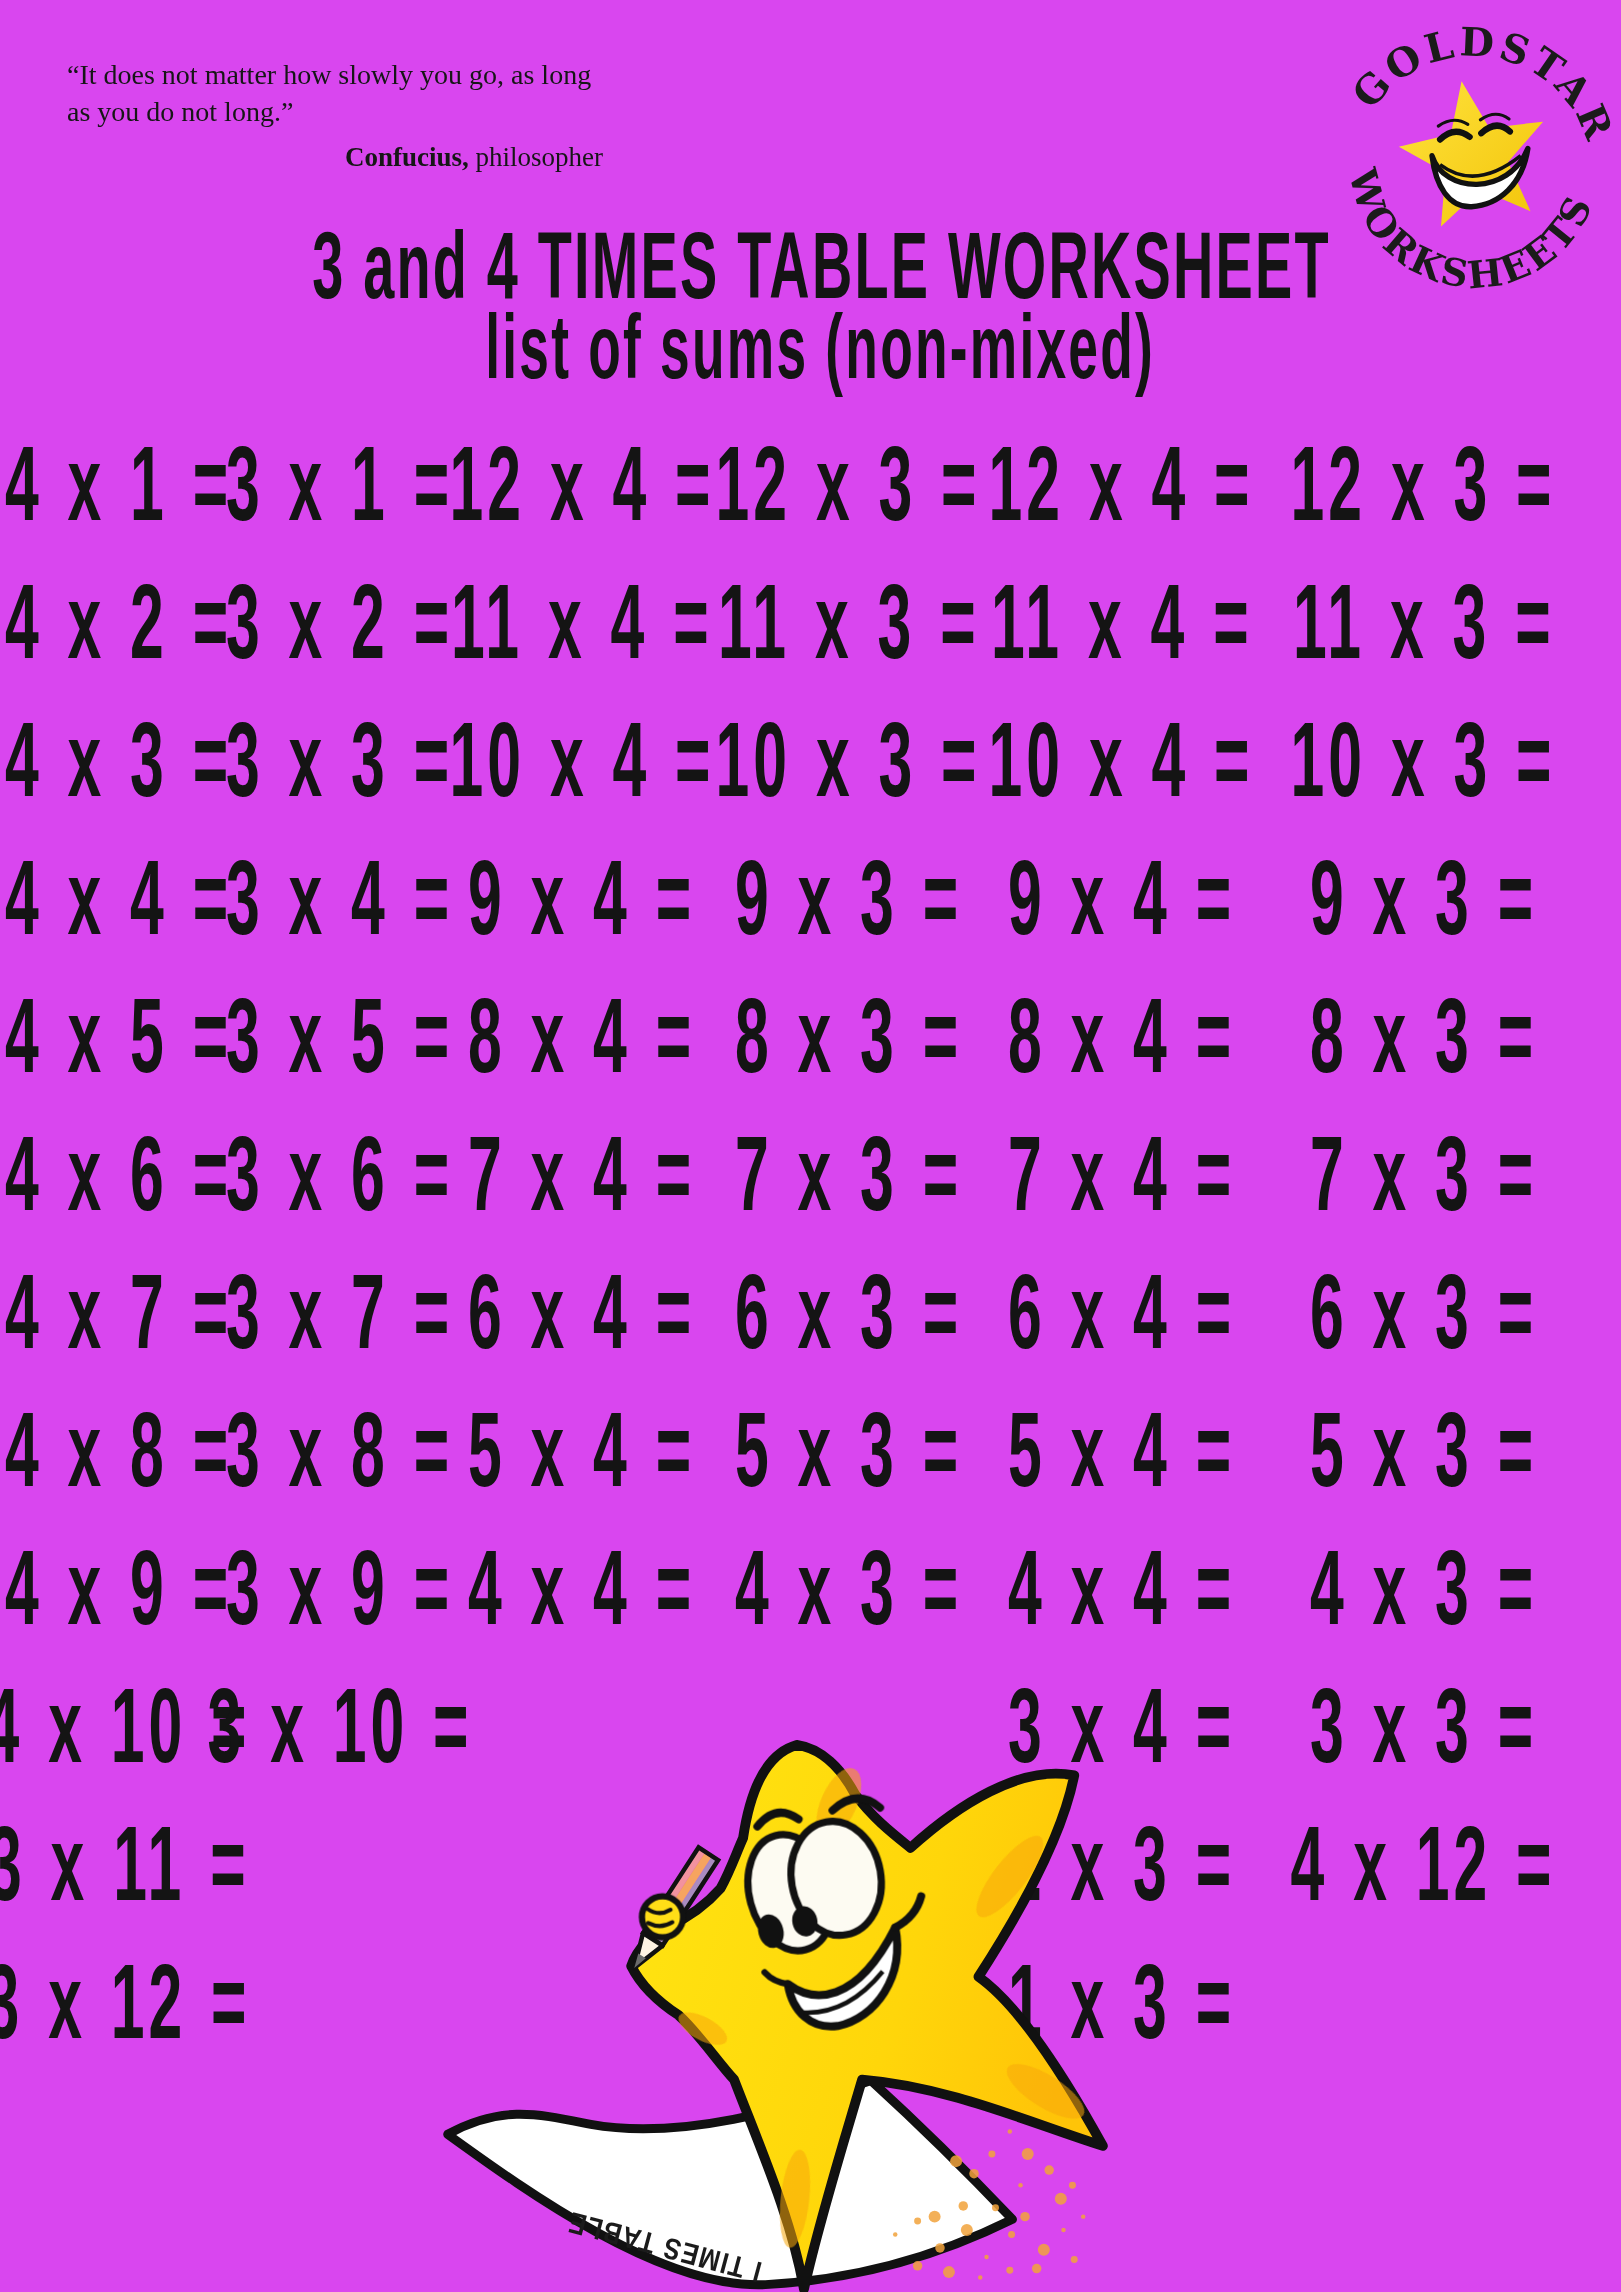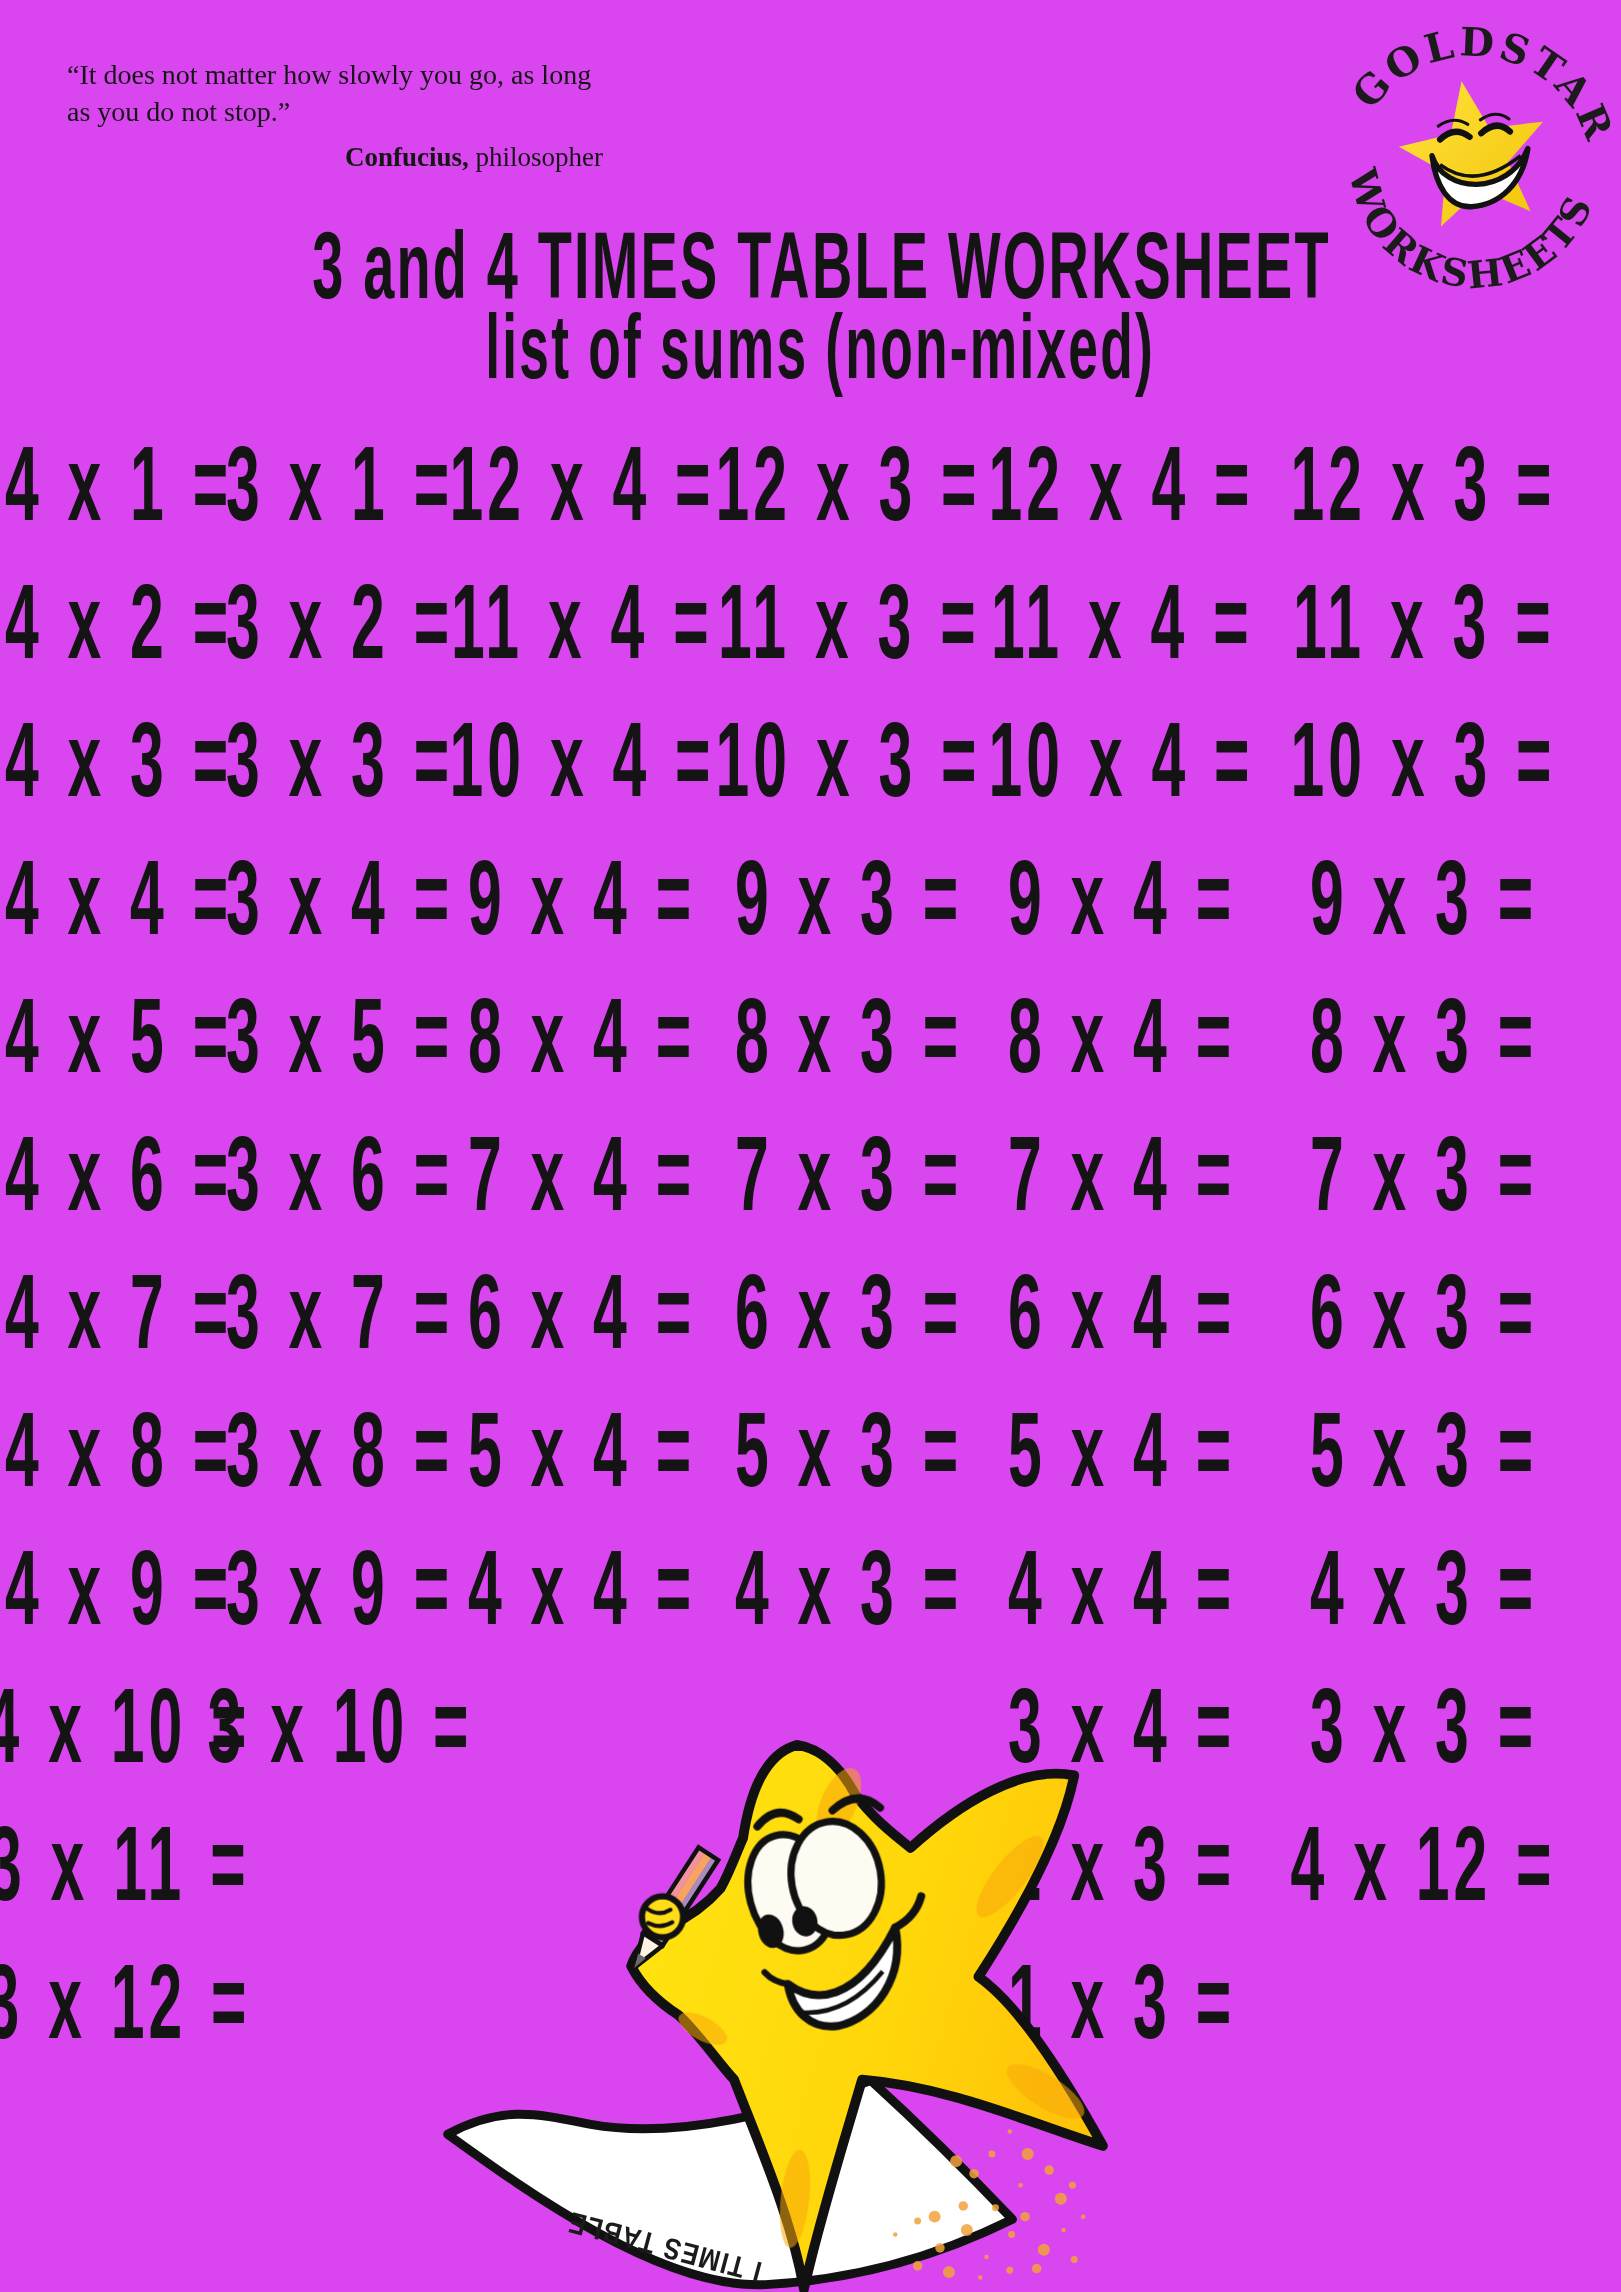--- a/index.html
+++ b/index.html
@@ -63,21 +63,21 @@
     font-weight:bold;fill:#1b1b1b;font-size:33px;letter-spacing:2px;
   }
 </style>
 </head>
 <body>
 
 <div class="page">
 
   <div class="quote">
     <div>“It does not matter how slowly you go, as long</div>
-    <div>as you do not stop.”</div>
+    <div>as you do not long.”</div>
     <div class="attribution"><b>Confucius,</b><span> philosopher</span></div>
   </div>
 
   <svg class="logo-svg" viewBox="0 0 330 345">
     <defs>
       <path id="arcTop" d="M 32,188 A 133,133 0 0 1 298,188" fill="none"></path>
       <path id="arcBot" d="M 26,174 A 139,139 0 0 0 304,174" fill="none"></path>
       <linearGradient id="logoStarGrad" x1="0" y1="0" x2="1" y2="1">
         <stop offset="0" stop-color="#FFE23C"></stop>
           <stop offset="1" stop-color="#F2C409"></stop>

